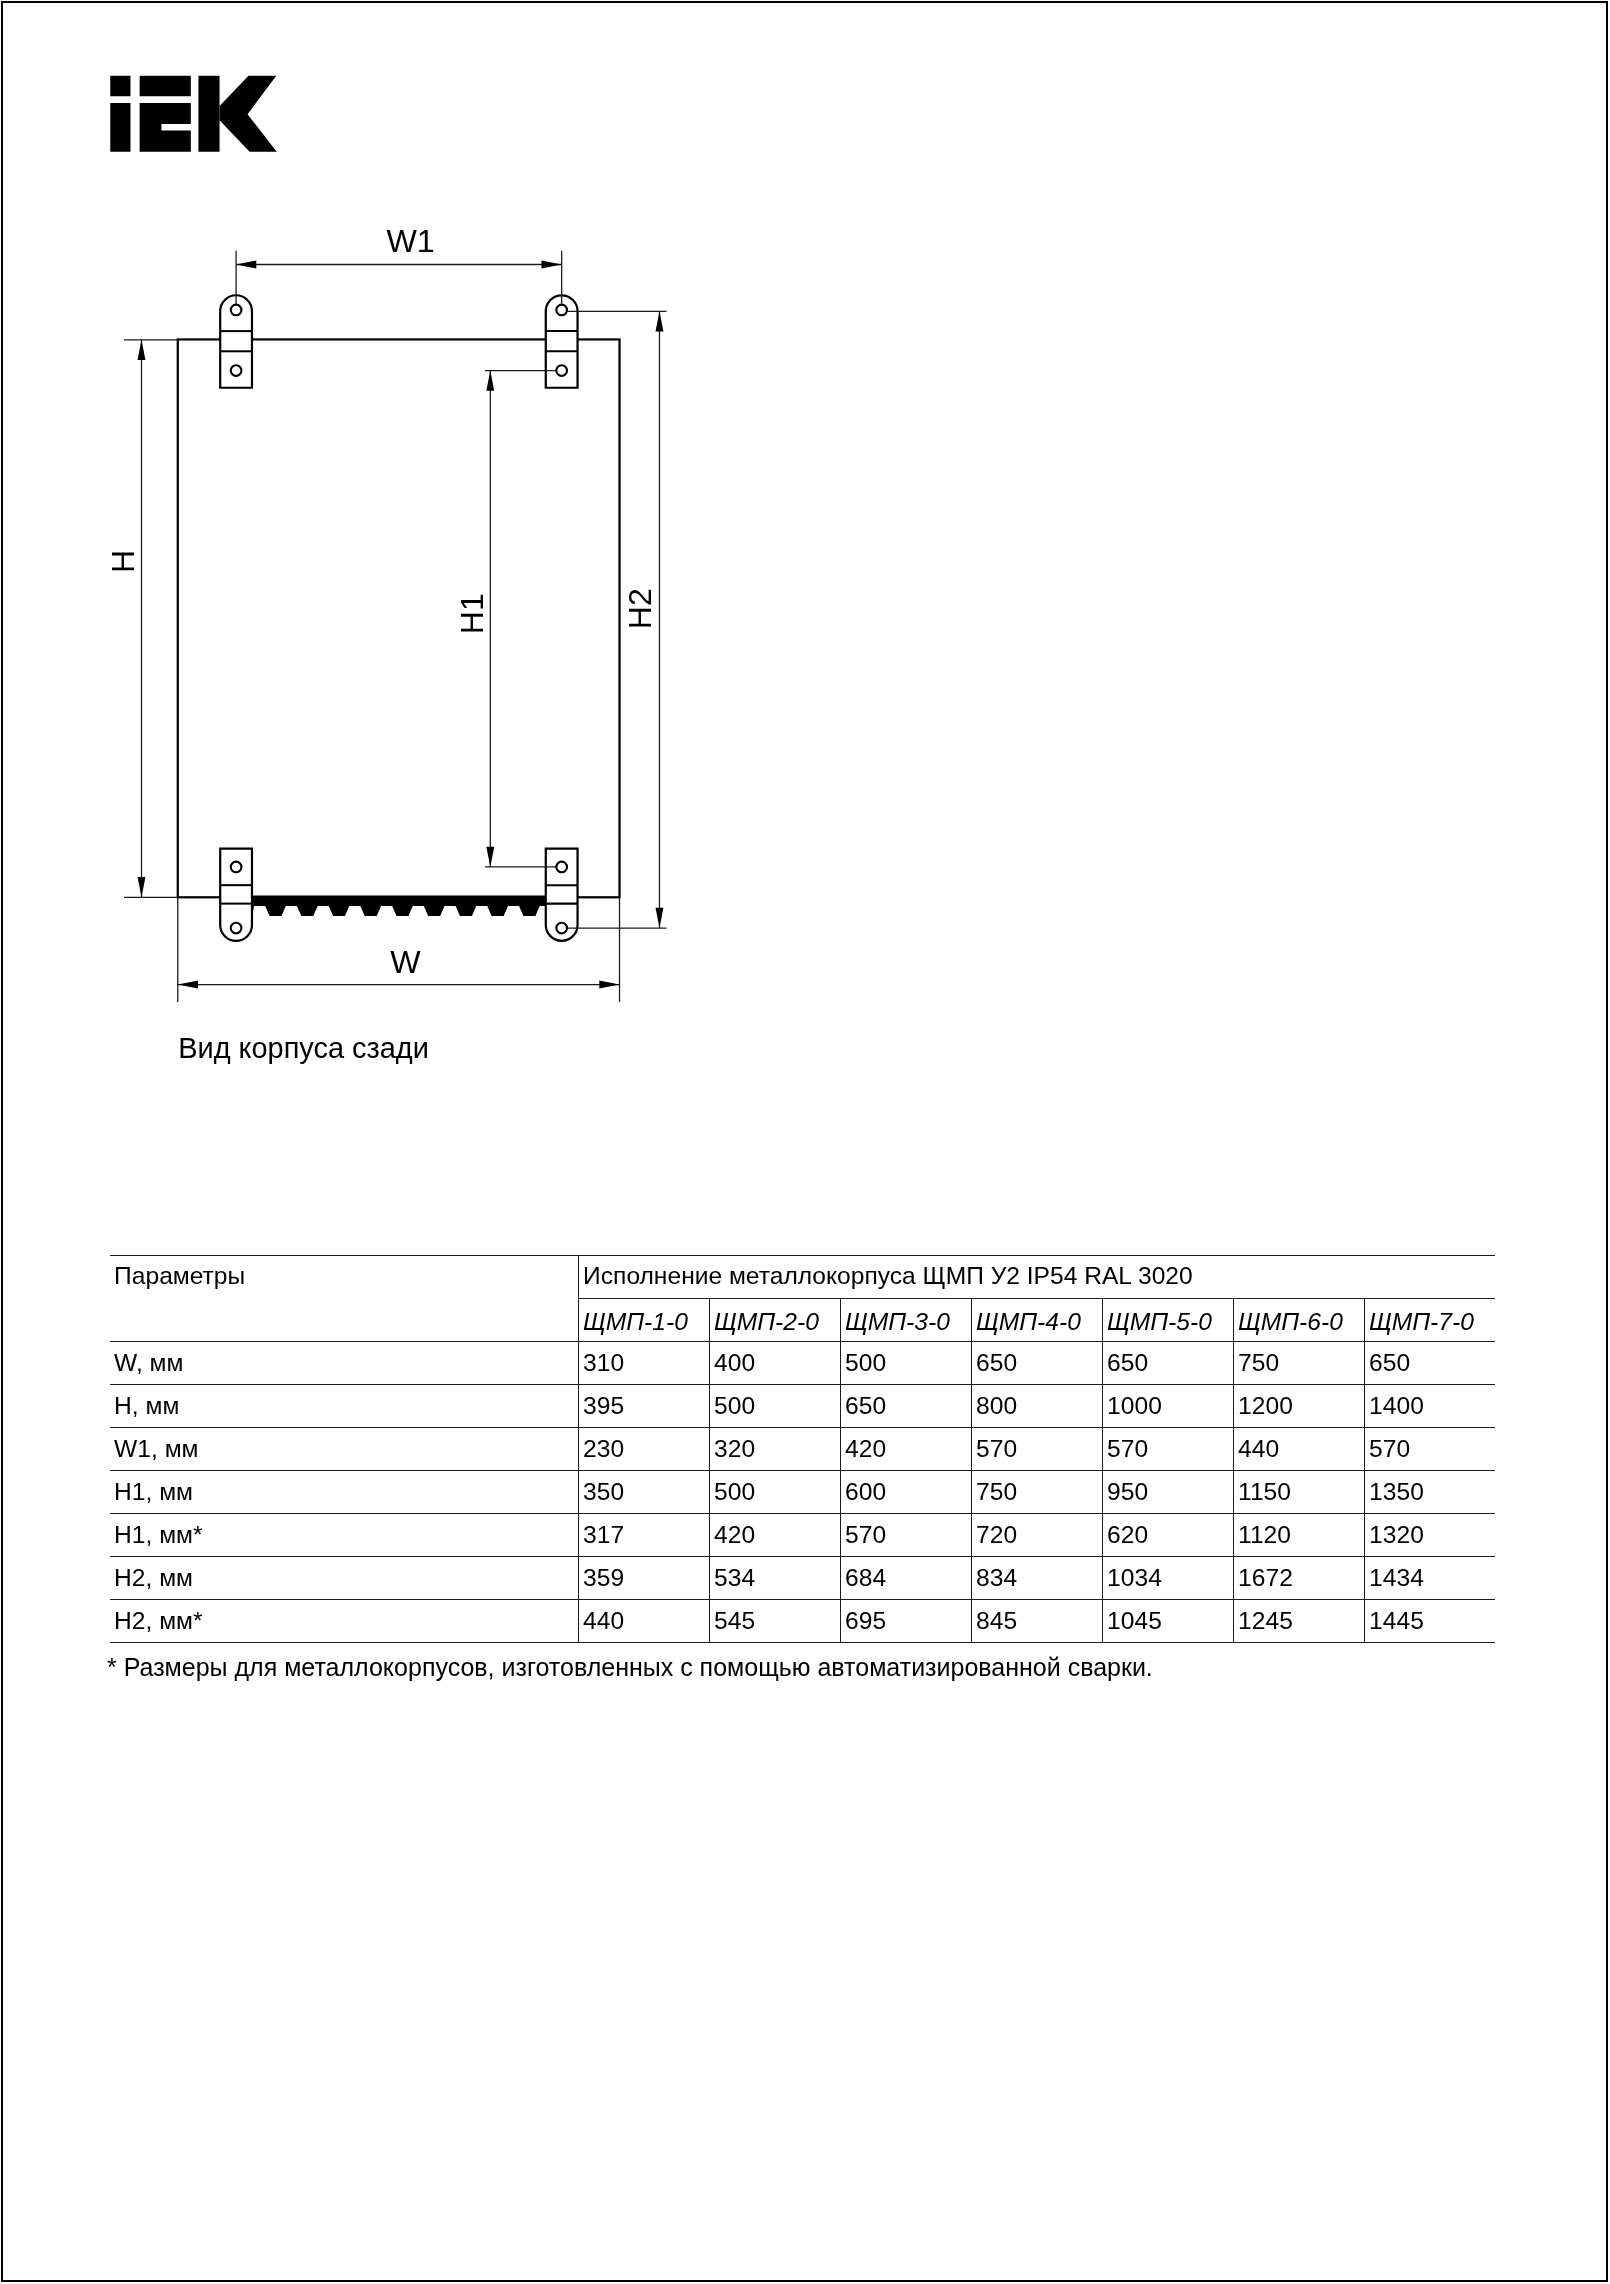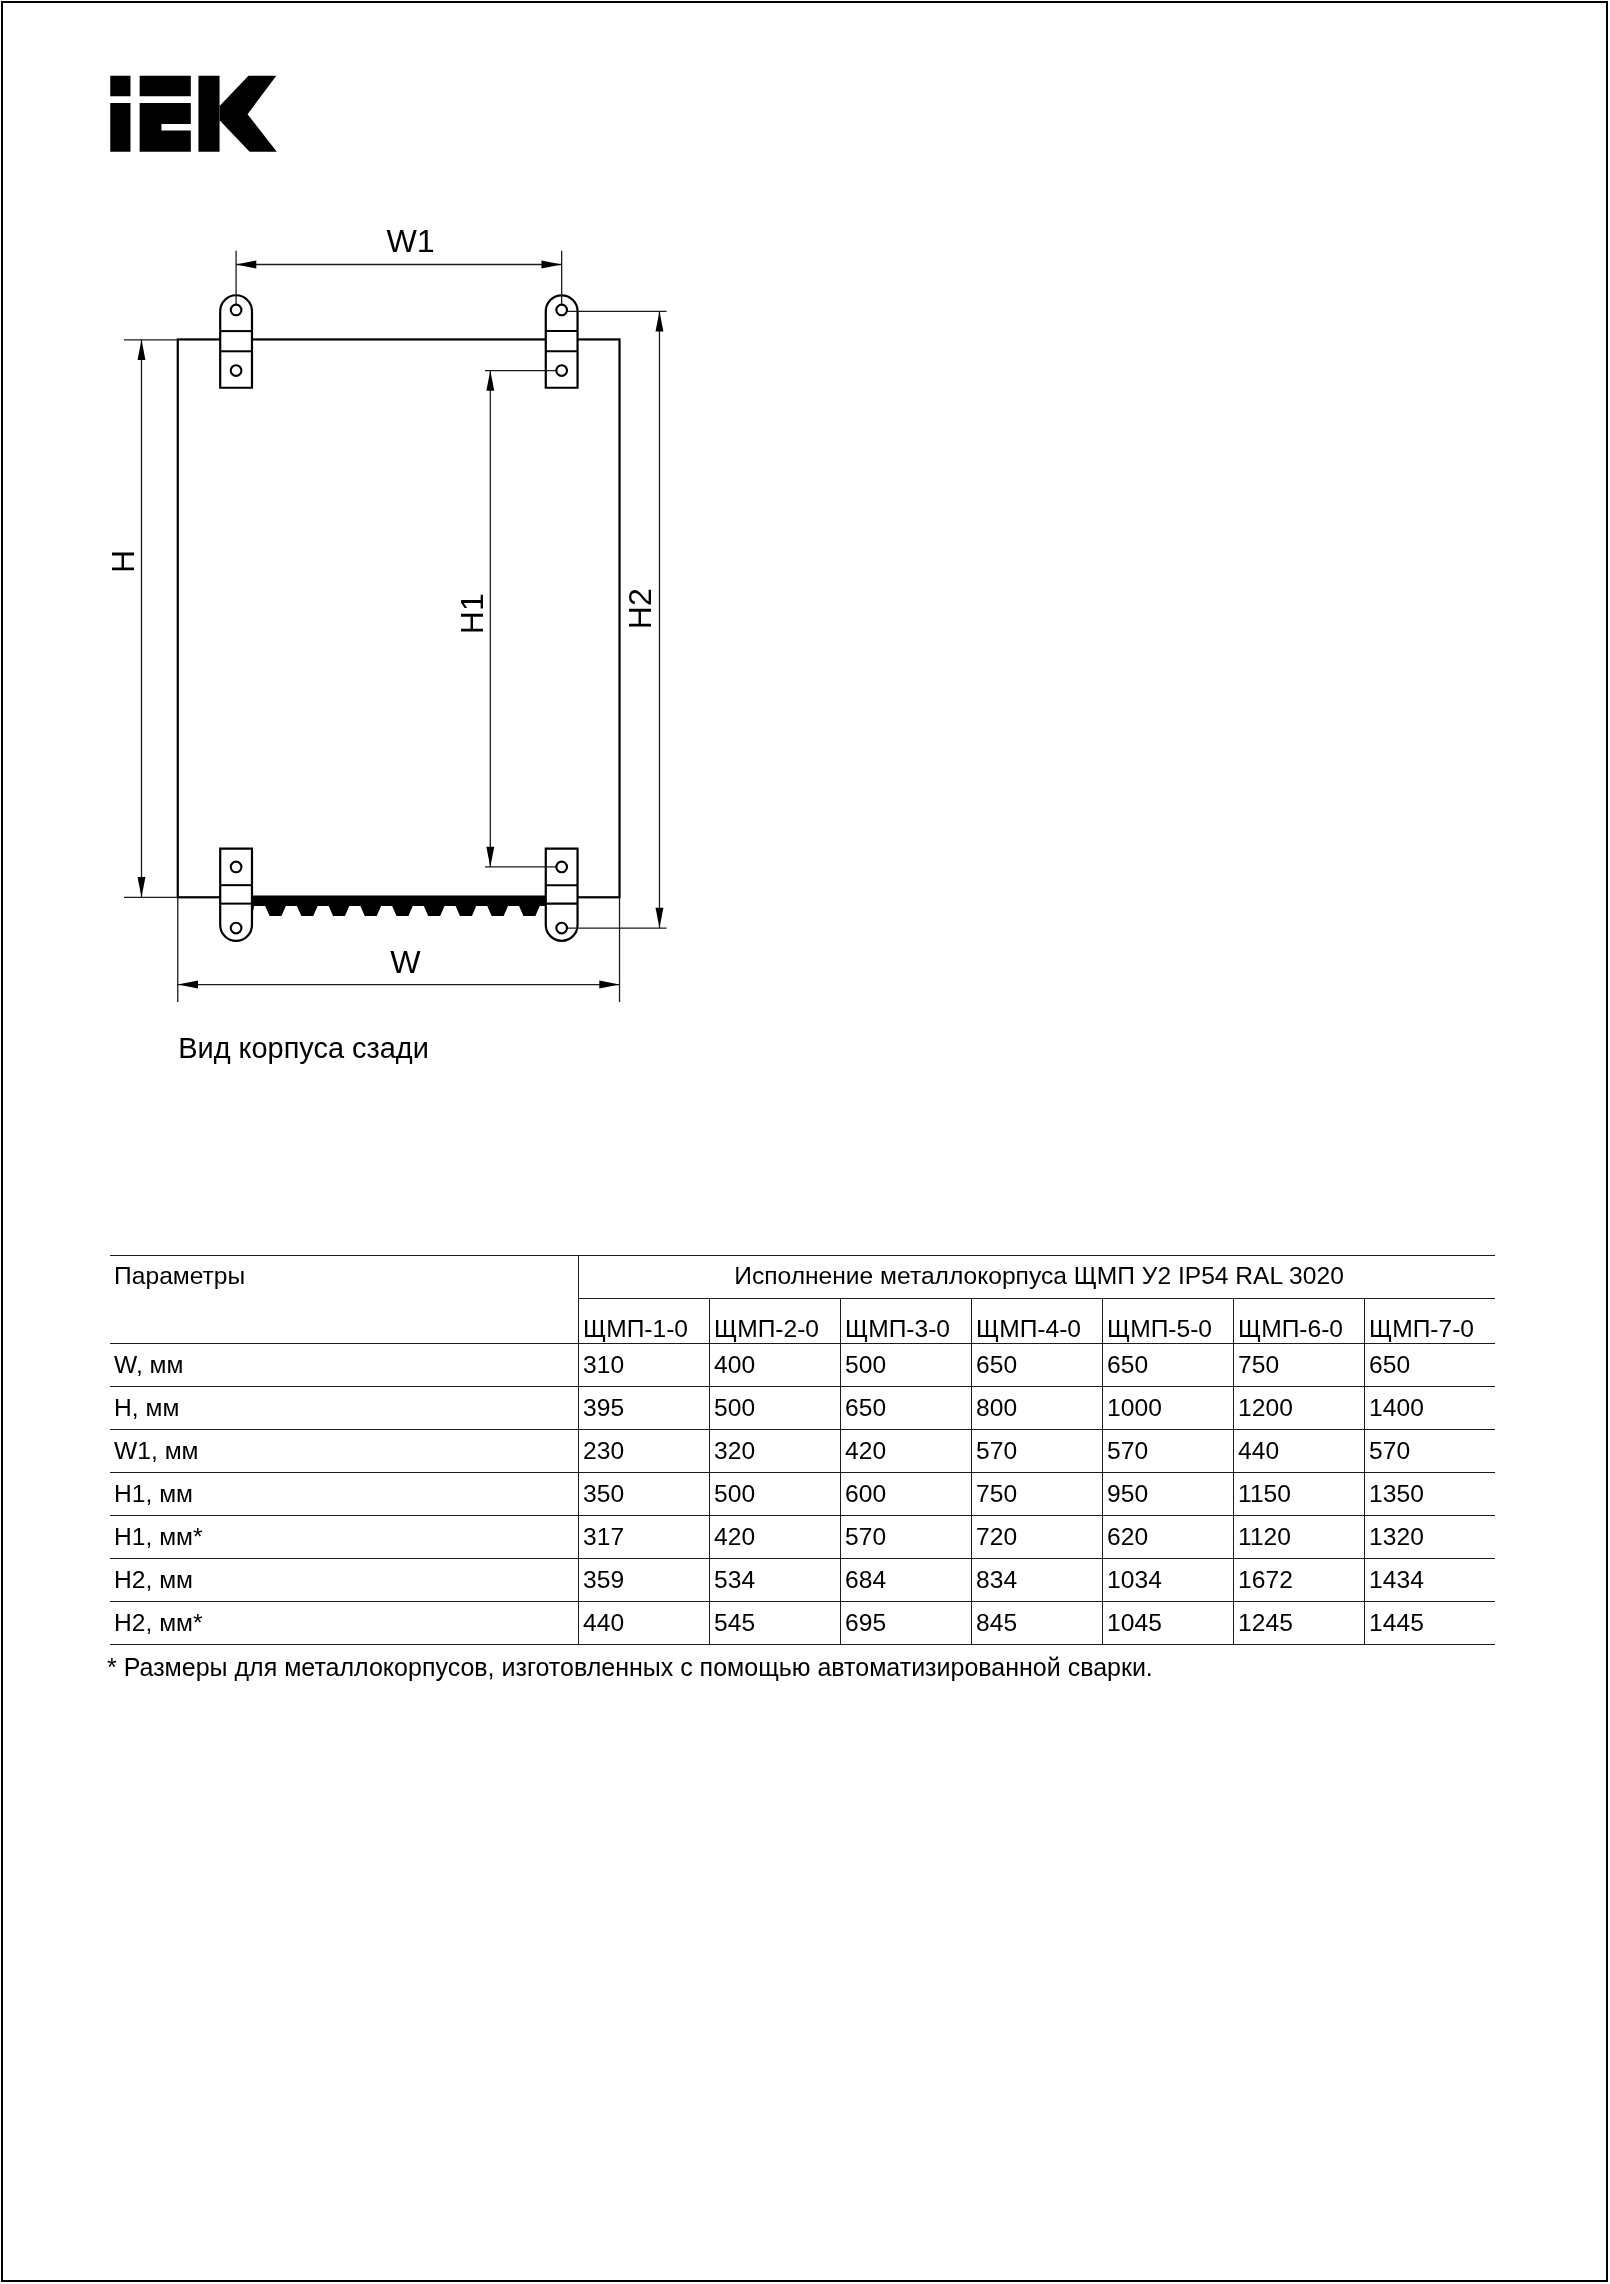--- a/index.html
+++ b/index.html
@@ -7,22 +7,22 @@
 #frame{position:absolute;left:0.9px;top:0.9px;width:1603px;height:2277px;border:2.8px solid #000;}
 #gfx{position:absolute;left:0;top:0;}
 #tbl{position:absolute;left:110px;top:1255px;border-collapse:collapse;table-layout:fixed;
   font-size:24.6px;color:#000;}
 #tbl td{border-bottom:1.3px solid #1c1c1c;padding:0 0 0 4.6px;vertical-align:middle;
   white-space:nowrap;overflow:hidden;height:43px;box-sizing:border-box;}
 #tbl tr.r1 td{border-top:1.3px solid #1c1c1c;}
 #tbl td.vl{border-left:1.3px solid #1c1c1c;}
 #tbl td.lab{padding-left:4.1px;margin-top:16px;}
 #tbl td.top{vertical-align:top;padding-top:6px;}
-#tbl tr.r1 td.vl{vertical-align:top;padding-top:6px;text-align:center;}
-#tbl tr.r2 td{vertical-align:top;padding-top:16px;}
+#tbl tr.r1 td.vl{vertical-align:top;padding-top:6px;}
+#tbl tr.r2 td{vertical-align:top;padding-top:9px;font-style:italic;}
 #fnote{position:absolute;left:107px;top:1653px;font-size:25px;}
 svg text{font-family:"Liberation Sans",sans-serif;fill:#000;}
 </style></head>
 <body>
 
 <div id="frame"></div>
 
 <svg id="gfx" width="1611" height="2285" viewBox="0 0 1754 2488">
 
 <g fill="#000">

